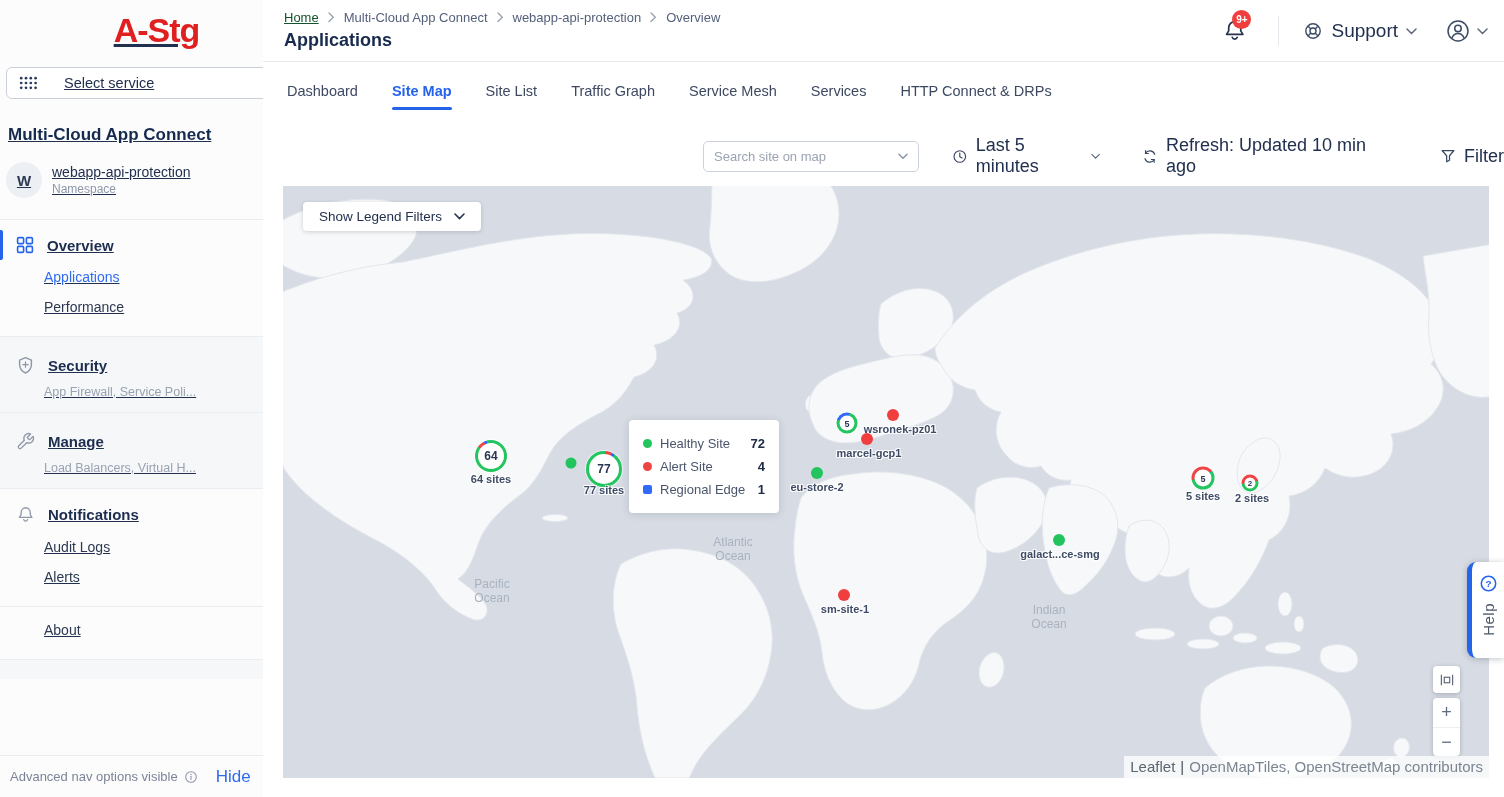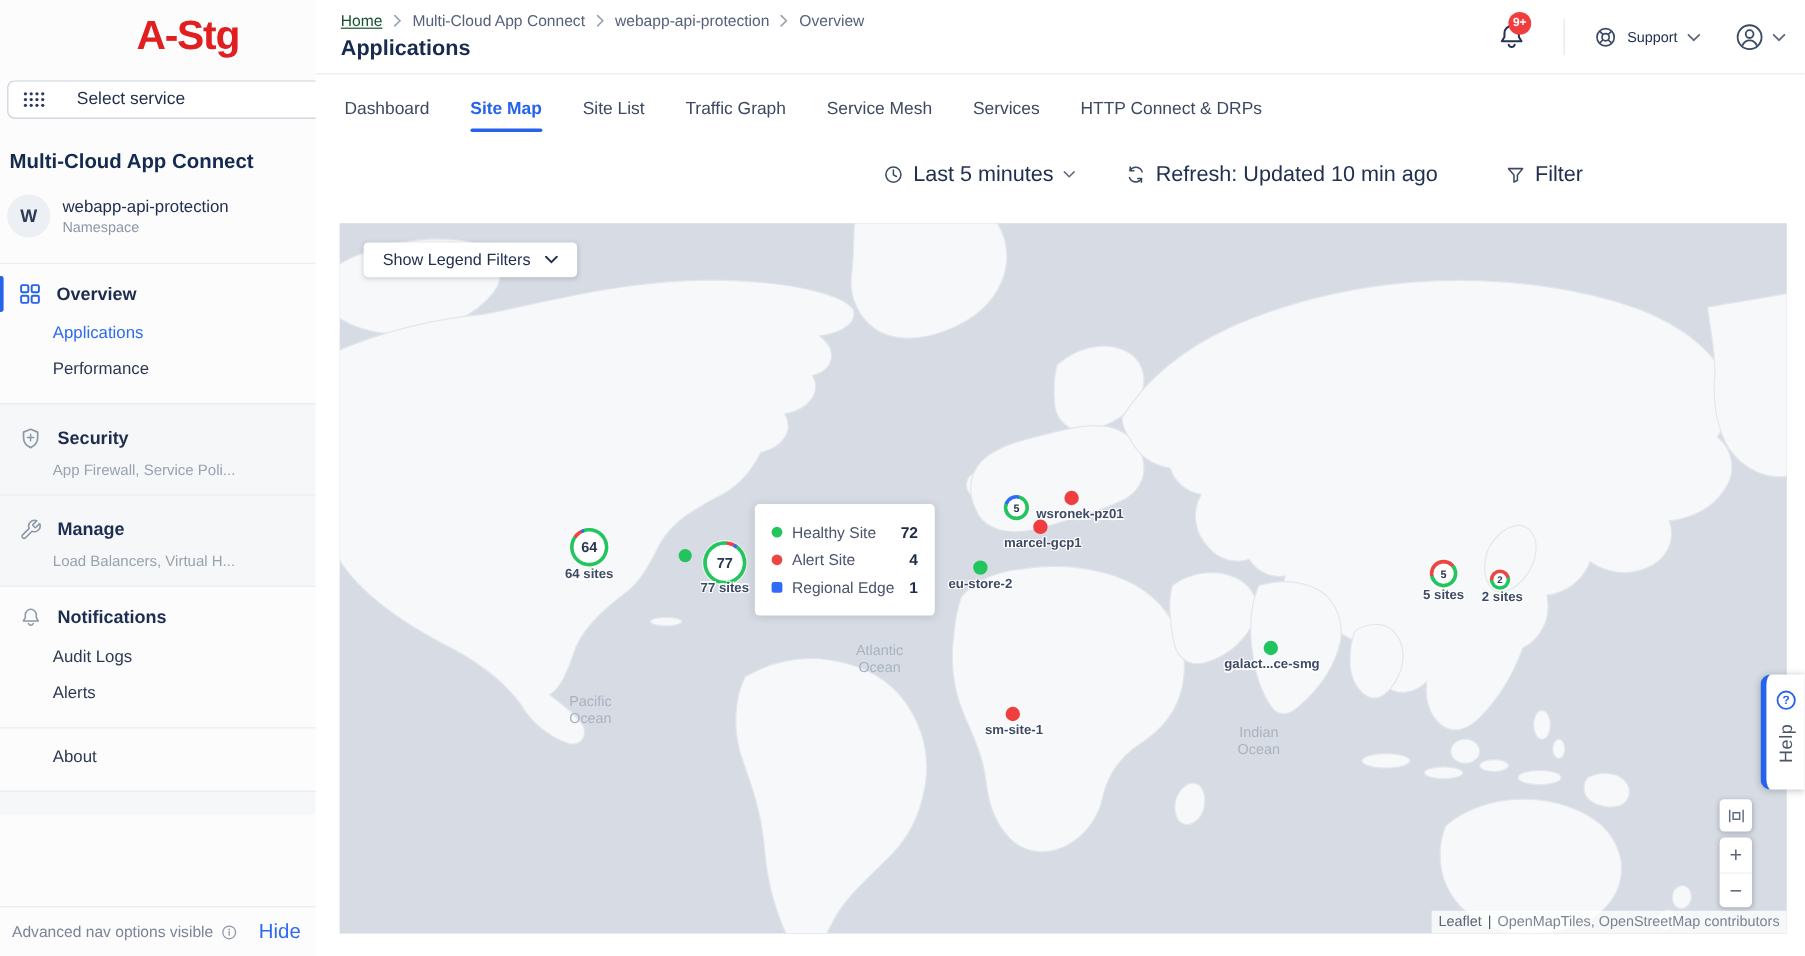--- a/index.html
+++ b/index.html
@@ -3,21 +3,21 @@
 <meta charset="utf-8">
 <style>
   * { margin:0; padding:0; box-sizing:border-box; }
   html,body { width:1504px; height:797px; }
   body { font-family:"Liberation Sans", sans-serif; background:#fff; color:#22304f; }
   .app { position:relative; width:1504px; height:797px; overflow:hidden; background:#fff; }
   .abs { position:absolute; }
   svg { display:block; }
 
   
-  .sidebar { position:absolute; left:0; top:0; width:314px; height:797px; background:#fcfcfd; border-right:1px solid #e7eaee; }
+  .sidebar { position:absolute; left:0; top:0; width:314px; height:797px; background:#fcfcfd; border-right:1px solid #e7eaee;text-decoration:underline; }
   .logo-wrap { height:60px; display:flex; align-items:center; justify-content:center; }
   .logo-text { font-size:34px; font-weight:800; color:#e02020; letter-spacing:-1px; }
   .select-service { margin:7px 6px 0 6px; height:32px; border:1px solid #c9d0da; border-radius:6px; background:#fff; display:flex; align-items:center; padding:0 12px; cursor:pointer;gap:16px; }
   .select-service .lbl { font-size:14.5px; color:#22304f; margin-left:10px; }
   .select-service .chev { margin-left:auto; }
   .svc-title { margin:26px 8px 0 8px; font-size:17px; font-weight:700; color:#142a4e; }
   .ns-row { margin:17px 6px 0 6px; display:flex; align-items:center; cursor:pointer; }
   .ns-avatar { width:36px; height:36px; border-radius:50%; background:#eceff3; color:#2c3a57; display:flex; align-items:center; justify-content:center; font-size:15px; font-weight:600; }
   .ns-text { margin-left:10px; }
   .ns-name { font-size:14px; color:#22304f; }
@@ -42,21 +42,21 @@
   .top-strip { position:relative; height:62px; border-bottom:1px solid #e8ebef; }
   .breadcrumb { position:absolute; left:21px; top:10px; display:flex; align-items:center; gap:9px; font-size:13px; color:#55607a; }
   .crumb-home { color:#14532d; text-decoration:underline; cursor:pointer; }
   .crumb { cursor:pointer; }
   .page-title { position:absolute; left:21px; top:30px; font-size:18px; font-weight:600; color:#182a4d; }
   .header-right { position:absolute; right:16px; top:0; height:62px; display:flex; align-items:center; }
   .bell-wrap { position:relative; width:26px; height:26px; cursor:pointer; }
   .badge { position:absolute; top:-8px; left:10px; min-width:19px; height:19px; border-radius:10px; background:#f03e3e; color:#fff; font-size:10px; font-weight:700; display:flex; align-items:center; justify-content:center; padding:0 3px; }
   .hdr-div { width:1px; height:30px; background:#e4e7ec; margin:0 24px 0 30px; }
   .support-grp { display:flex; align-items:center; gap:8px; cursor:pointer; }
-  .support-lbl { font-size:12px; color:#22304f; }
+  .support-lbl { font-size:19px; color:#22304f; }
   .avatar-grp { display:flex; align-items:center; gap:6px; margin-left:28px; cursor:pointer; }
 
   
   .tabs { display:flex; gap:34px; padding-left:24px; margin-top:21px; font-size:14.5px; color:#3d4961; }
   .tab { position:relative; padding-bottom:11px; cursor:pointer; white-space:nowrap; }
   .tab.active { color:#2563eb; font-weight:700; }
   .tab.active::after { content:""; position:absolute; left:0; right:0; bottom:0; height:3px; border-radius:2px; background:#2563eb; }
 
   
   .toolbar { position:absolute; left:440px; top:135px; display:flex; align-items:center; }
@@ -87,21 +87,21 @@
   .ring-77 { background:conic-gradient(from 5deg, #ef4444 0 22deg, #2f6bf6 22deg 32deg, #22c55e 32deg 360deg); }
   .ring-5uk { background:conic-gradient(from -70deg, #2f6bf6 0 85deg, #22c55e 85deg 360deg); }
   .ring-5kr { background:conic-gradient(from -100deg, #ef4444 0 150deg, #22c55e 150deg 360deg); }
   .ring-2jp { background:conic-gradient(from -95deg, #ef4444 0 170deg, #22c55e 170deg 360deg); }
 
   .map-ctl { position:absolute; right:29px; background:#fff; border-radius:4px; box-shadow:0 1px 4px rgba(16,24,40,.25); display:flex; flex-direction:column; align-items:center; }
   .ctl-fit { top:480px; width:27px; height:27px; justify-content:center; cursor:pointer; }
   .ctl-zoom { top:512px; width:27px; }
   .ctl-btn { width:27px; height:29px; display:flex; align-items:center; justify-content:center; font-size:18px; color:#5f6b7d; cursor:pointer; }
   .ctl-btn + .ctl-btn { border-top:1px solid #edeff2; }
-  .attribution { position:absolute; right:0; bottom:0; background:rgba(255,255,255,.78); padding:2px 6px 3px 6px; font-size:12px; color:#7b8591; display:flex; gap:5px; align-items:center; }
+  .attribution { position:absolute; right:0; bottom:0; background:rgba(255,255,255,.78); padding:2px 6px 3px 6px; font-size:15px; color:#7b8591; display:flex; gap:5px; align-items:center; }
   .attribution .leaflet { color:#5b6472; }
   .attribution .pipe { color:#49525f; }
 
   
   .help-tab { position:absolute; right:0; top:562px; width:37px; height:96px; background:#fff; border-left:5px solid #2563eb; border-radius:9px 0 0 9px; box-shadow:0 1px 6px rgba(16,24,40,.25); display:flex; flex-direction:column; align-items:center; padding-top:12px; cursor:pointer; z-index:20; }
   .help-vert { margin-top:10px; writing-mode:vertical-rl; transform:rotate(180deg); font-size:15px; color:#4a5568; letter-spacing:.5px; }
 </style>
 </head>
 <body>
 
@@ -277,20 +277,26 @@
       <div class="tab">Dashboard</div>
       <div class="tab active">Site Map</div>
       <div class="tab">Site List</div>
       <div class="tab">Traffic Graph</div>
       <div class="tab">Service Mesh</div>
       <div class="tab">Services</div>
       <div class="tab">HTTP Connect &amp; DRPs</div>
     </div>
 
     <div class="toolbar">
+      <div class="search-box">
+        <input type="text" placeholder="Search site on map" style="">
+        <svg width="10" height="7" viewBox="0 0 11 7">
+            <path d="M1 1l4.5 4.5L10 1" stroke="#8792a3" stroke-width="1.4" fill="none" stroke-linecap="round"></path>
+          </svg>
+      </div>
       <div class="tool-grp g-time">
         <svg width="17" height="17" viewBox="0 0 20 20">
           <circle cx="10" cy="10" r="7.4" fill="none" stroke="#3c4a66" stroke-width="1.5"></circle>
           <path d="M10 5.6v4.6l3 1.7" fill="none" stroke="#3c4a66" stroke-width="1.5" stroke-linecap="round" stroke-linejoin="round"></path>
         </svg>
         <span>Last 5 minutes</span>
         <svg width="10" height="7" viewBox="0 0 11 7">
             <path d="M1 1l4.5 4.5L10 1" stroke="#5f6b7d" stroke-width="1.4" fill="none" stroke-linecap="round"></path>
           </svg>
       </div>

